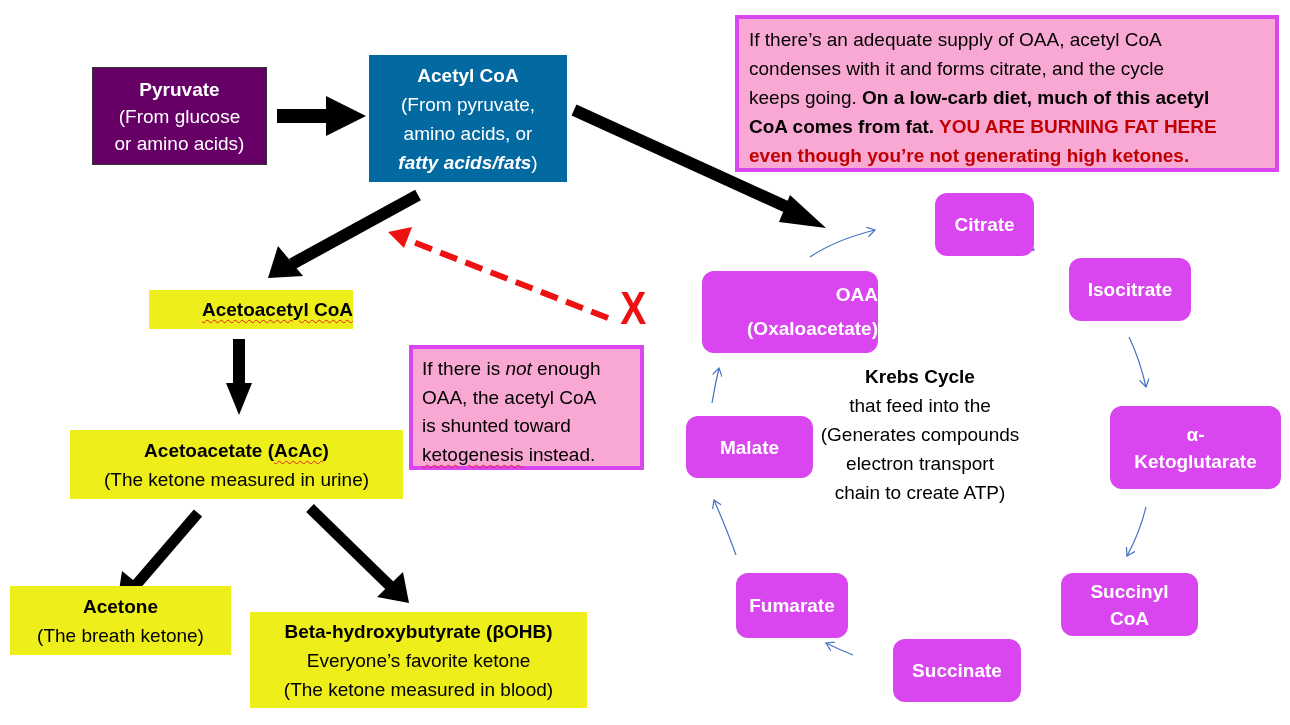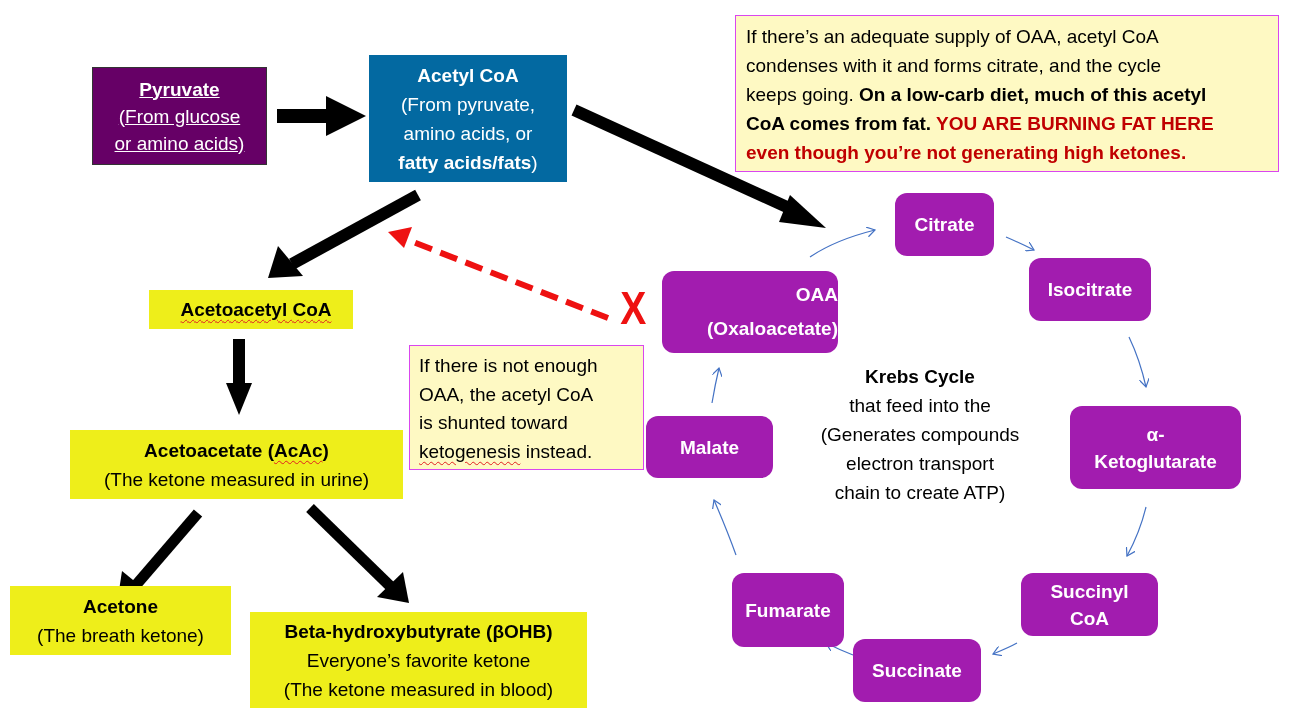--- a/index.html
+++ b/index.html
@@ -3,24 +3,24 @@
 <meta charset="utf-8">
 <style>
   html, body { margin: 0; padding: 0; background: #ffffff; }
   body { width: 1290px; height: 725px; position: relative; overflow: hidden;
          font-family: "Liberation Sans", "DejaVu Sans", sans-serif; color: #000; }
   .box { position: absolute; box-sizing: border-box; display: flex; flex-direction: column;
          align-items: center; justify-content: center; text-align: center; }
   .purple-dark { background: #660066; color: #fff; border: 1px solid #333; }
   .purple { background: #0369a1; color: #fff; }
   .yellow { background: #eeee1a; color: #000; }
-  .navy { background: #a21caf; color: #fff; border-radius: 12px; font-weight: bold; font-size: 19px; line-height: 27px; }
-  .note { position: absolute; box-sizing: border-box; background: #fef9c3; border: 1px solid #d946ef; }
+  .navy { background: #d946ef; color: #fff; border-radius: 12px; font-weight: bold; font-size: 19px; line-height: 27px; margin-left: 40px; }
+  .note { position: absolute; box-sizing: border-box; background: #f9a8d4; border: 4px solid #d946ef; }
   .b { font-weight: bold; }
-  .i { }
+  .i { font-style: italic; }
   .red { color: #c00000; font-weight: bold; }
   .squig { text-decoration: underline wavy #e02020; text-decoration-thickness: 1px; text-underline-offset: 3px; }
   svg.layer { position: absolute; left: 0; top: 0; }
   .line { display: block; }
 </style>
 </head>
 <body>
 
 <svg class="layer" width="1290" height="725">
   <defs>
@@ -67,42 +67,42 @@
   <path d="M810,257 Q835,240 875,230" fill="none" stroke="#4472c4" stroke-width="1.2" marker-end="url(#cyc)"></path>
   <path d="M1006,237 Q1020,243 1034,250" fill="none" stroke="#4472c4" stroke-width="1.2" marker-end="url(#cyc)"></path>
   <path d="M1129,337 Q1140,360 1146,387" fill="none" stroke="#4472c4" stroke-width="1.2" marker-end="url(#cyc)"></path>
   <path d="M1146,507 Q1140,532 1127,556" fill="none" stroke="#4472c4" stroke-width="1.2" marker-end="url(#cyc)"></path>
   <path d="M1017,643 Q1010,647 993,654" fill="none" stroke="#4472c4" stroke-width="1.2" marker-end="url(#cyc)"></path>
   <path d="M853,655 Q840,650 826,643" fill="none" stroke="#4472c4" stroke-width="1.2" marker-end="url(#cyc)"></path>
   <path d="M736,555 Q727,530 714,500" fill="none" stroke="#4472c4" stroke-width="1.2" marker-end="url(#cyc)"></path>
   <path d="M712,403 Q715,385 719,368" fill="none" stroke="#4472c4" stroke-width="1.2" marker-end="url(#cyc)"></path>
 </svg>
 
-<div class="box purple-dark" style="left:92px; top:67px; width:175px; height:98px; font-size:19px; line-height:27px;text-decoration:underline;">
+<div class="box purple-dark" style="left:92px; top:67px; width:175px; height:98px; font-size:19px; line-height:27px;">
   <span class="b line">Pyruvate</span>
   <span class="line">(From glucose</span>
   <span class="line">or amino acids)</span>
 </div>
 
 <div class="box purple" style="left:369px; top:55px; width:198px; height:127px; font-size:19px; line-height:29px;">
   <span class="b line">Acetyl CoA</span>
   <span class="line">(From pyruvate,</span>
   <span class="line">amino acids, or</span>
   <span class="line"><span class="b i">fatty acids/fats</span><span>)</span></span>
 </div>
 
 <div class="note" style="left:735px; top:15px; width:544px; height:157px; padding:6px 10px; font-size:19px; line-height:29px;">
   <span class="line">If there’s an adequate supply of OAA, acetyl CoA</span>
   <span class="line">condenses with it and forms citrate, and the cycle</span>
   <span class="line"><span>keeps going. </span><span class="b">On a low-carb diet, much of this acetyl</span></span>
   <span class="line"><span class="b">CoA comes from fat. </span><span class="red">YOU ARE BURNING FAT HERE</span></span>
   <span class="line red">even though you’re not generating high ketones.</span>
 </div>
 
-<div class="box yellow" style="left:149px; top:290px; width:204px; height:39px; font-size:19px; align-items:center; padding-left:10px;">
+<div class="box yellow" style="left:149px; top:290px; width:204px; height:39px; font-size:19px; align-items:flex-end; padding-left:10px;">
   <span class="b"><span class="squig">Acetoacetyl CoA</span></span>
 </div>
 
 <div class="box yellow" style="left:70px; top:430px; width:333px; height:69px; font-size:19px; line-height:29px;">
   <span class="b line"><span>Acetoacetate (</span><span class="squig">AcAc</span><span>)</span></span>
   <span class="line">(The ketone measured in urine)</span>
 </div>
 
 <div class="box yellow" style="left:10px; top:586px; width:221px; height:69px; font-size:19px; line-height:29px;">
   <span class="b line">Acetone</span>
@@ -134,21 +134,21 @@
   <span class="line">α-</span>
   <span class="line">Ketoglutarate</span>
 </div>
 <div class="box navy" style="left:1021px; top:573px; width:137px; height:63px;">
   <span class="line">Succinyl</span>
   <span class="line">CoA</span>
 </div>
 <div class="box navy" style="left:853px; top:639px; width:128px; height:63px;">
   <span class="line">Succinate</span>
 </div>
-<div class="box navy" style="left:732px; top:573px; width:112px; height:74px;">
+<div class="box navy" style="left:696px; top:573px; width:112px; height:65px;">
   <span class="line">Fumarate</span>
 </div>
 <div class="box navy" style="left:646px; top:416px; width:127px; height:62px;">
   <span class="line">Malate</span>
 </div>
 <div class="box navy" style="left:662px; top:271px; width:176px; height:82px; line-height:34px;align-items:flex-end;">
   <span class="line">OAA</span>
   <span class="line">(Oxaloacetate)</span>
 </div>
 

